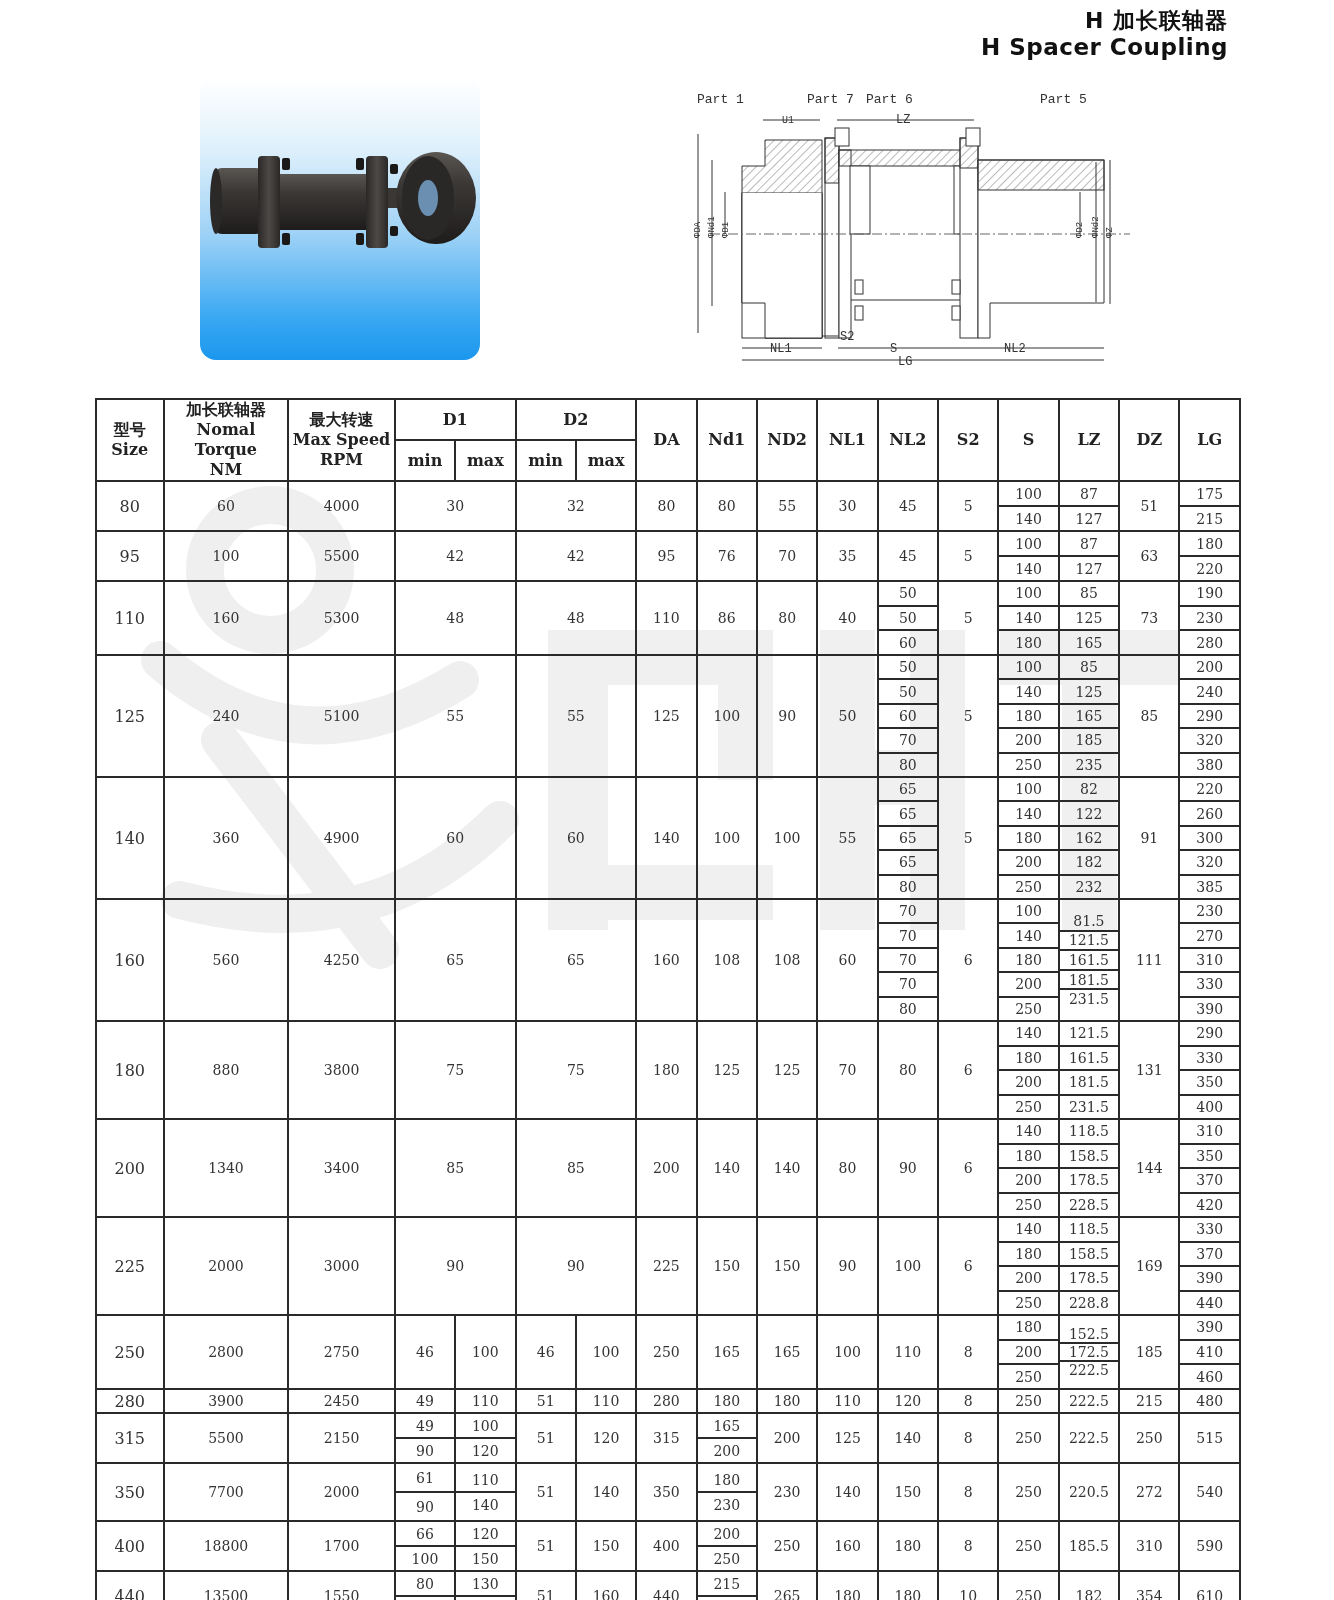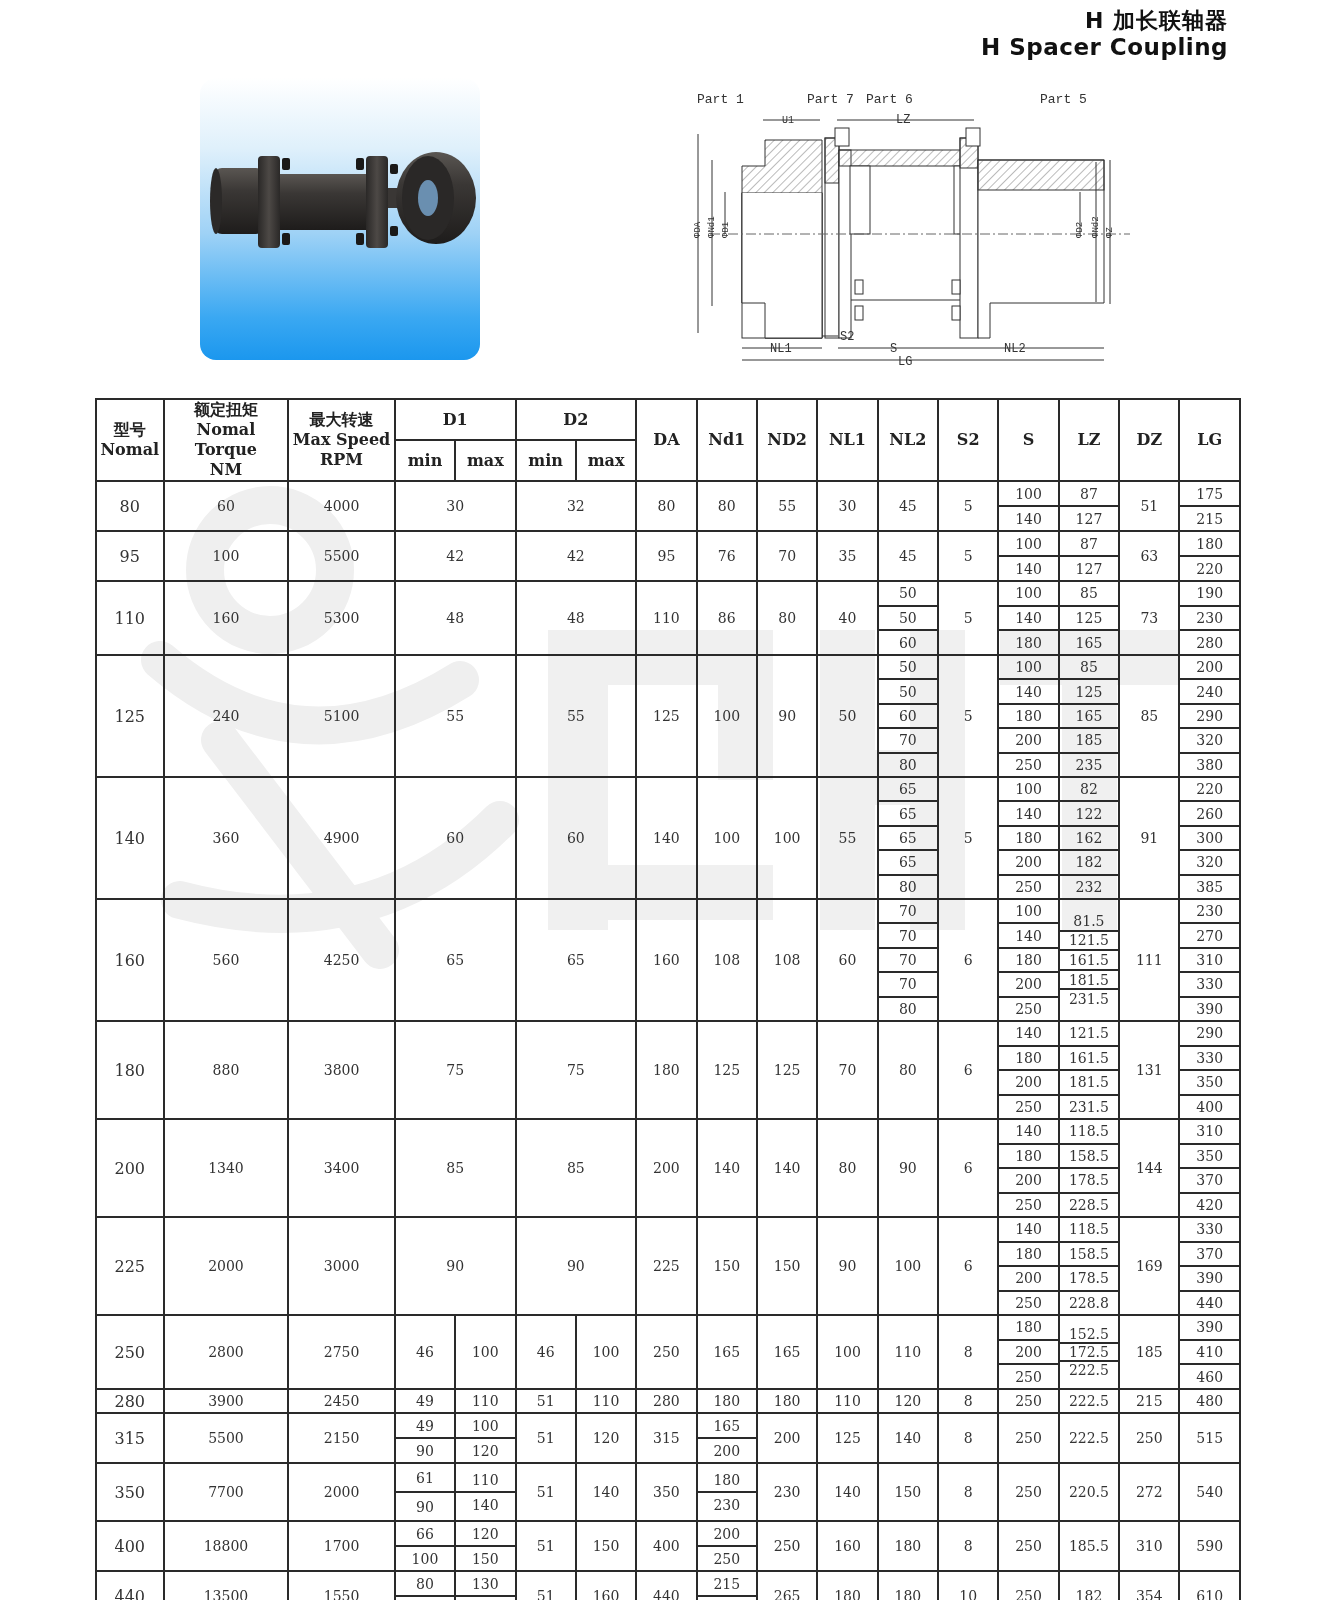--- a/index.html
+++ b/index.html
@@ -171,22 +171,22 @@
       <col style="width:59px">
     <col style="width:59px">
       <col style="width:59px">
       <col style="width:59px">
       <col style="width:59px">
     <col style="width:59px">
       <col style="width:59px">
   </colgroup>
   <thead>
     <tr style="height:34px">
-      <th rowspan="2"><span>型号</span><br><span>Nomal</span></th>
-      <th rowspan="2"><span>额定扭矩</span><br><span>Nomal Torque</span><br><span>NM</span></th>
+      <th rowspan="2"><span>型号</span><br><span>Size</span></th>
+      <th rowspan="2"><span>加长联轴器</span><br><span>Nomal Torque</span><br><span>NM</span></th>
       <th rowspan="2"><span>最大转速</span><br><span>Max Speed</span><br><span>RPM</span></th>
       <th colspan="2">D1</th>
       <th colspan="2">D2</th>
       <th rowspan="2">DA</th>
       <th rowspan="2">Nd1</th>
       <th rowspan="2">ND2</th>
       <th rowspan="2">NL1</th>
       <th rowspan="2">NL2</th>
       <th rowspan="2">S2</th>
       <th rowspan="2">S</th>

